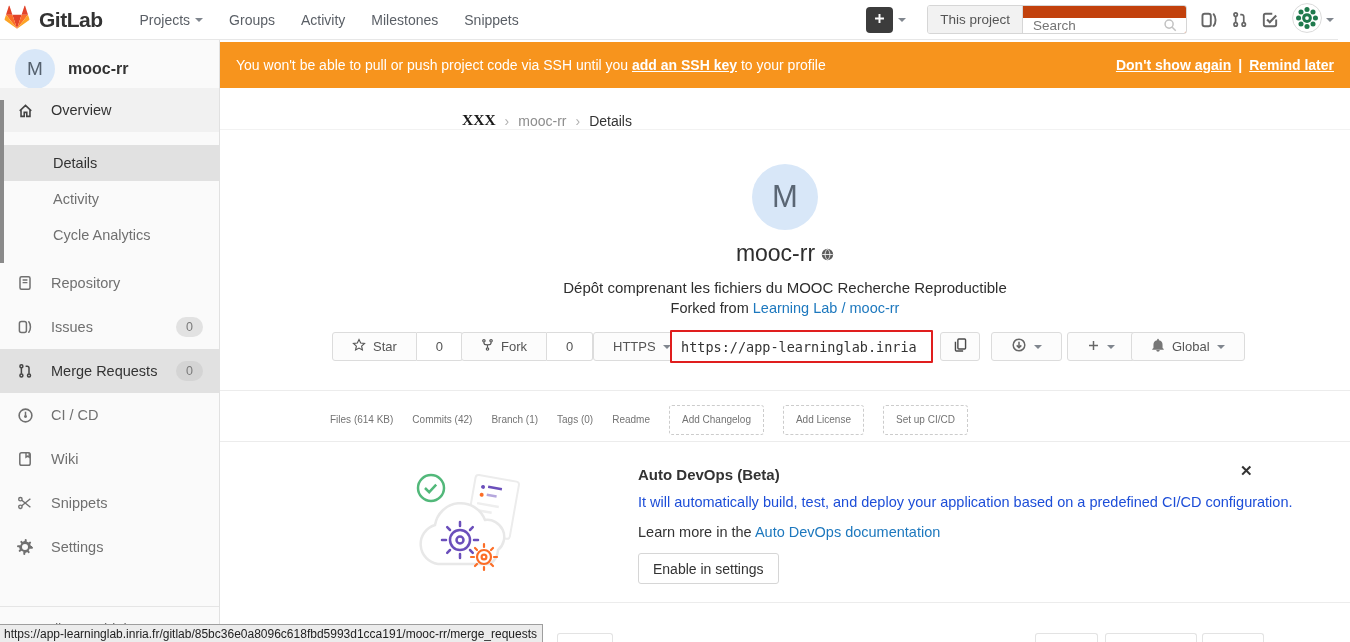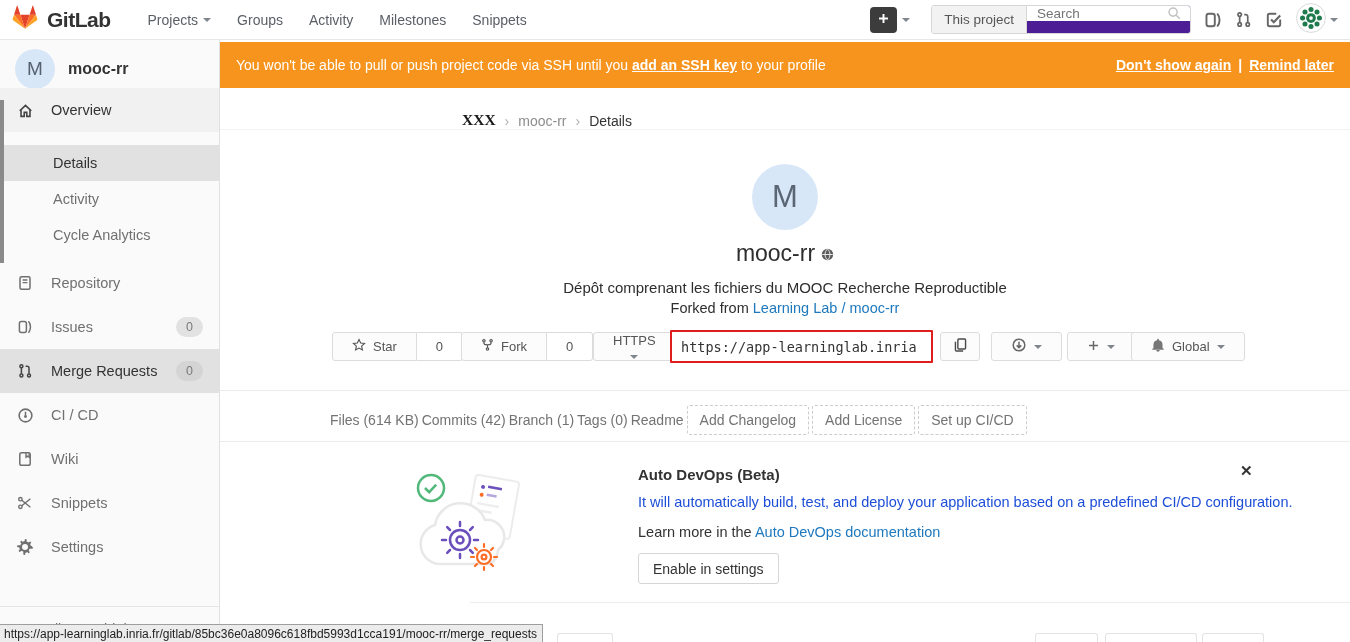--- a/index.html
+++ b/index.html
@@ -1,29 +1,29 @@
 <!DOCTYPE html>
 <html><head>
 <meta charset="utf-8">
 <style>
   * { box-sizing: border-box; margin: 0; padding: 0; }
   html,body { width:1350px; height:642px; overflow:hidden; font-family:"Liberation Sans",sans-serif; background:#fff; position:relative; }
 
   
-  .topnav { position:absolute; left:0; top:0; right:0; height:40px; background:#fff; border-bottom:1px solid #e7e7e7; display:flex; align-items:center; padding:0 12px; z-index:6; }
+  .topnav { position:absolute; left:0; top:0; right:12px; height:40px; background:#fff; border-bottom:1px solid #e7e7e7; display:flex; align-items:center; padding:0 4px; z-index:6; }
   .brand { display:flex; align-items:center; gap:9px; margin-right:24px; cursor:pointer; }
   .brand-name { font-size:21px; color:#333; font-weight:600; letter-spacing:-.5px; }
   .nav-item { font-size:14px; color:#5a5f66; margin:0 13px; display:inline-flex; align-items:center; gap:5px; cursor:pointer; }
   .caret { width:0; height:0; border-left:4px solid transparent; border-right:4px solid transparent; border-top:4px solid #80868e; display:inline-block; }
   .nav-right { margin-left:auto; display:flex; align-items:center; gap:13px; }
   .new-btn { width:27px; height:26px; border-radius:4px; background:#3c3c3c; display:inline-flex; align-items:center; justify-content:center; cursor:pointer; }
   .new-wrap { display:flex; align-items:center; gap:5px; margin-right:8px; }
   .search-group { display:flex; height:29px; border:1px solid #d6d6d6; border-radius:3px; overflow:hidden; }
   .scope { background:#f2f2f2; border-right:1px solid #d6d6d6; padding:0 12px; font-size:13.5px; color:#555; display:flex; align-items:center; }
-  .sfield { position:relative; width:163px; background:#4c1d95; display:flex; align-items:flex-start; }
+  .sfield { position:relative; width:163px; background:#c2410c; display:flex; align-items:flex-end; }
   .sfield input { border:0; outline:0; width:100%; padding:0 28px 0 10px; font-size:13.5px; color:#333; font-family:"Liberation Sans",sans-serif; }
   .sfield svg { position:absolute; right:8px; }
   .ticon { display:inline-flex; align-items:center; cursor:pointer; }
   .avatar-wrap { display:flex; align-items:center; gap:4px; cursor:pointer; }
 
   
   .banner { position:absolute; left:220px; top:42px; right:0; height:46px; background:#f7941d; color:#fff; font-size:14px; display:flex; align-items:center; padding:0 16px; z-index:4; }
   .banner b a, .banner .blink { color:#fff; font-weight:bold; text-decoration:underline; cursor:pointer; }
   .banner .spacer{ white-space:pre; }
   .banner-right { margin-left:auto; display:flex; gap:7px; align-items:center; font-weight:bold; }
@@ -68,31 +68,31 @@
   .proj-desc { position:absolute; top:191px; left:0; right:0; text-align:center; font-size:15px; color:#2e2e2e; }
   .proj-fork { position:absolute; top:212px; left:0; right:0; text-align:center; font-size:14.5px; color:#2e2e2e; }
   .bluelink { color:#1d78be; cursor:pointer; }
 
   .actions { position:absolute; top:244px; left:0; right:0; height:34px; }
   .btn { display:inline-flex; align-items:center; gap:7px; height:29px; border:1px solid #dcdcdc; background:#fcfcfc; border-radius:3px; font-size:13px; color:#555; padding:0 19px; cursor:pointer; white-space:nowrap; }
   .grp { position:absolute; display:flex; }
   .grp .btn:first-child { border-radius:3px 0 0 3px; }
   .grp .btn.cnt { border-left:0; border-radius:0 3px 3px 0; background:#fff; min-width:45px; justify-content:center; }
   #star-grp { left:112px; } #fork-grp { left:241px; }
-  #https-btn { position:absolute; left:373px;flex-direction:column; }
+  #https-btn { position:absolute; left:373px; }
   .clone-input { position:absolute; left:450px; top:-2px; width:263px; height:33px; border:2px solid #e01e1e; background:#fff; font-family:"DejaVu Sans Mono","Liberation Mono",monospace; font-size:13.5px; color:#333; padding:0 9px; outline:none; border-radius:1px; }
   #copy-btn { position:absolute; left:720px; width:38px; justify-content:center; }
   #dl-btn { position:absolute; left:771px; }
   #plus-btn { position:absolute; left:847px; }
   #global-btn { position:absolute; left:911px; }
 
   .divider { position:absolute; left:0; right:0; border-top:1px solid #ececec; }
   #div1 { top:302px; } #div2 { top:353px; } #div3 { top:514px; left:250px; }
 
-  .tabsrow { position:absolute; top:310px; left:110px; right:10px; height:43px; display:flex; align-items:center; gap:3px; font-size:14px; color:#737373; }
+  .tabsrow { position:absolute; top:310px; left:110px; right:10px; height:43px; display:flex; align-items:center; gap:19px; font-size:10px; color:#737373; }
   .tablink { cursor:pointer; white-space:nowrap; }
   .dashed { border:1px dashed #ccc; border-radius:3px; height:30px; display:inline-flex; align-items:center; padding:0 12px; cursor:pointer; white-space:nowrap; }
   .dashed:first-of-type { margin-left:10px; }
 
   .devops-title { position:absolute; left:418px; top:378px; font-size:15px; font-weight:bold; color:#333; }
   .devops-close { position:absolute; left:1020px; top:374px; font-size:15px; font-weight:bold; color:#333; cursor:pointer; }
   .devops-body { position:absolute; left:418px; top:406px; font-size:14.5px; color:#1d4ed8; }
   .devops-learn { position:absolute; left:418px; top:436px; font-size:14.5px; color:#333; }
   .devops-btn { position:absolute; left:418px; top:465px; height:31px; border:1px solid #d6d6d6; border-radius:3px; background:#fff; font-size:14px; color:#333; display:inline-flex; align-items:center; padding:0 14px; cursor:pointer; }
   .illus { position:absolute; left:188px; top:368px; }

